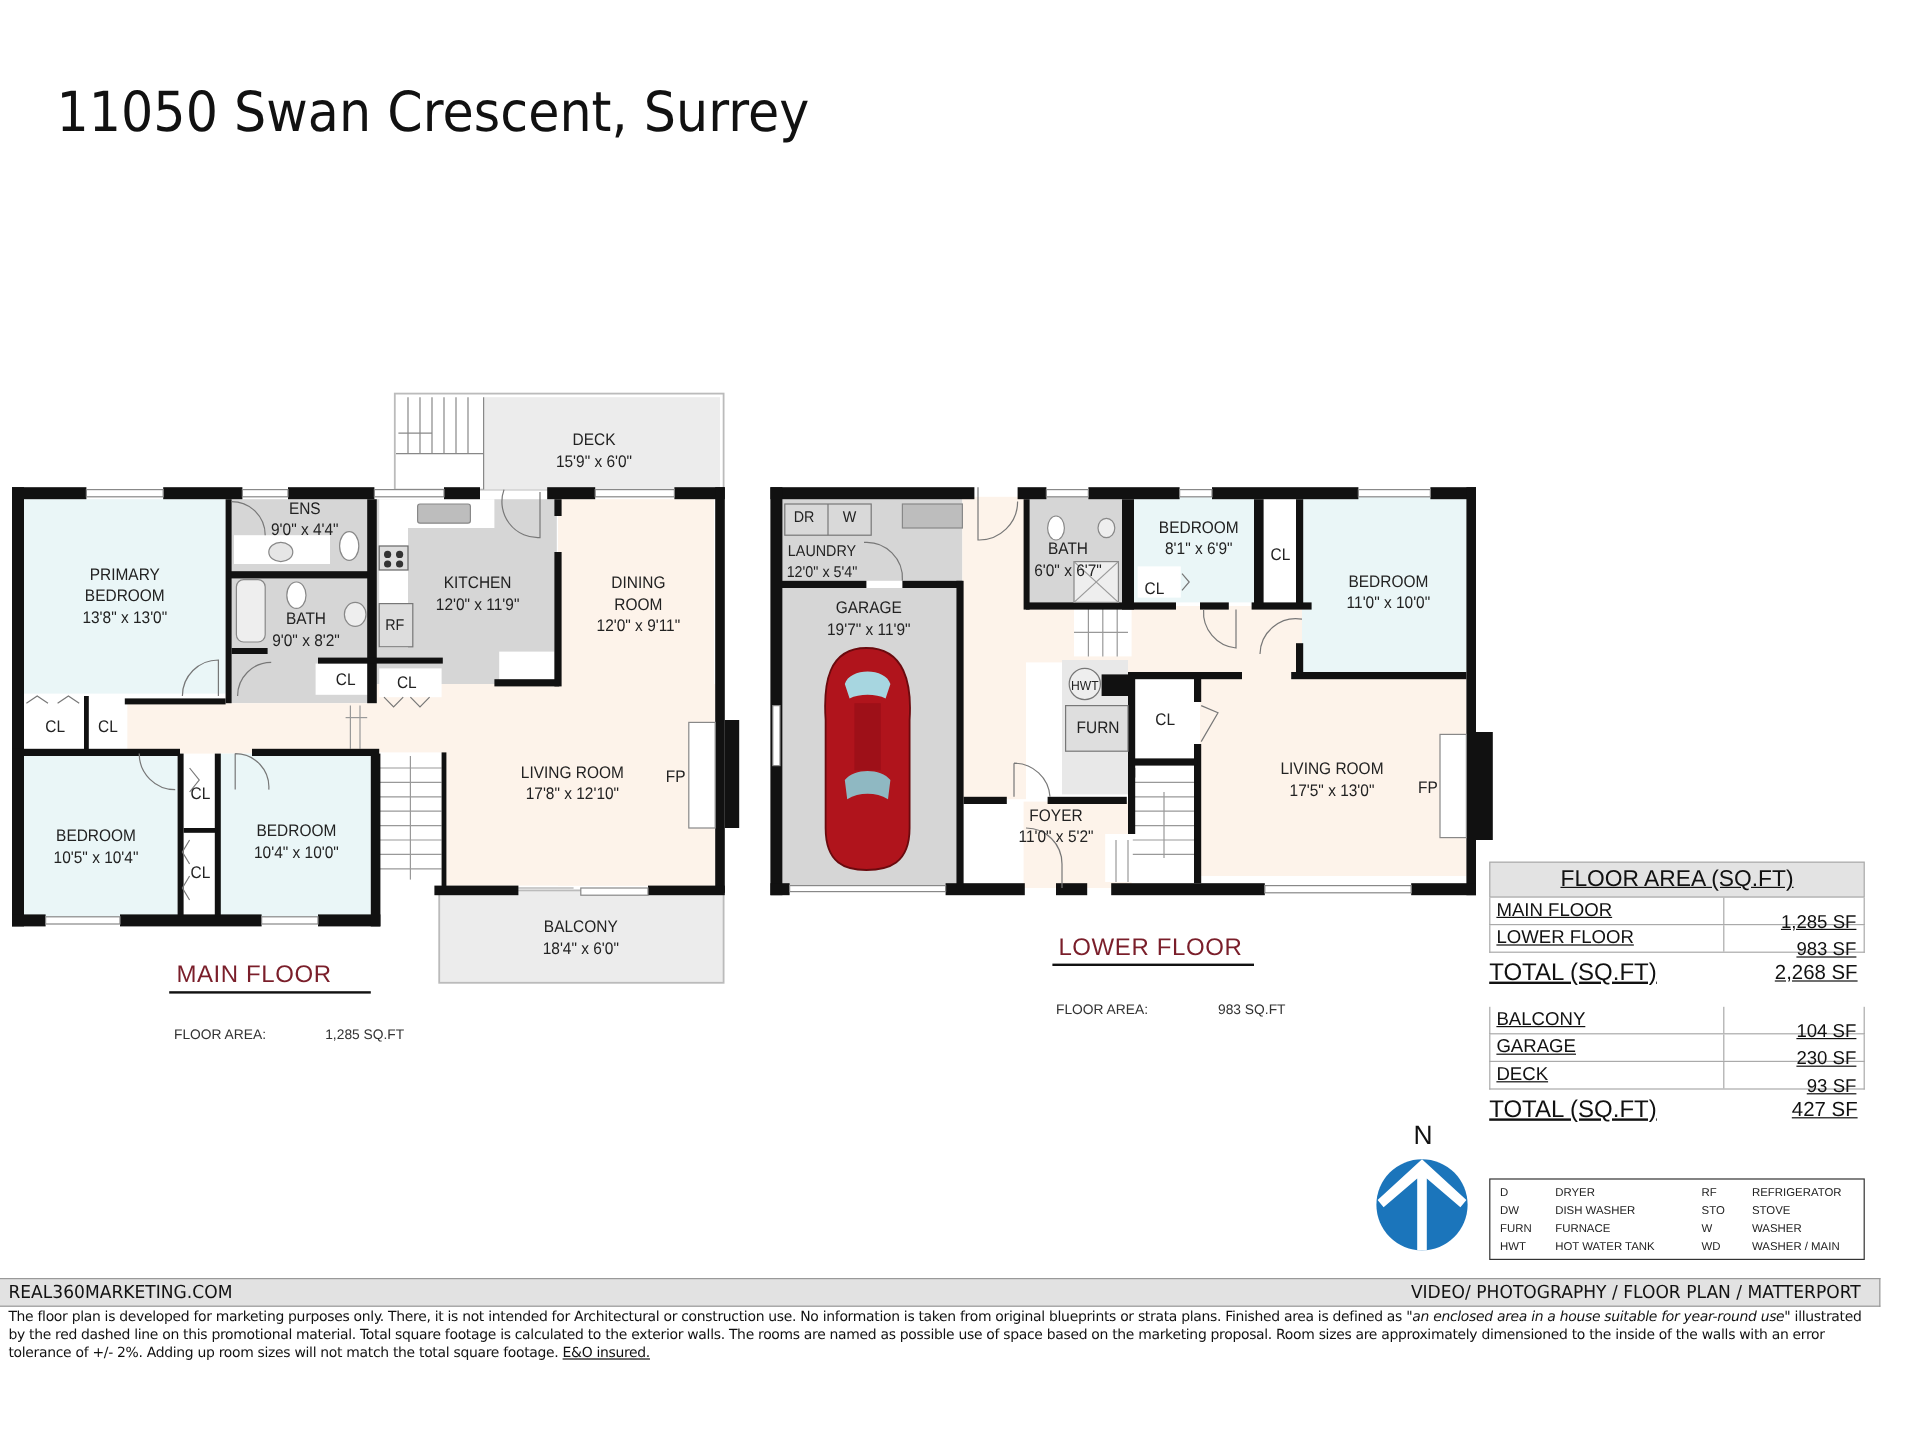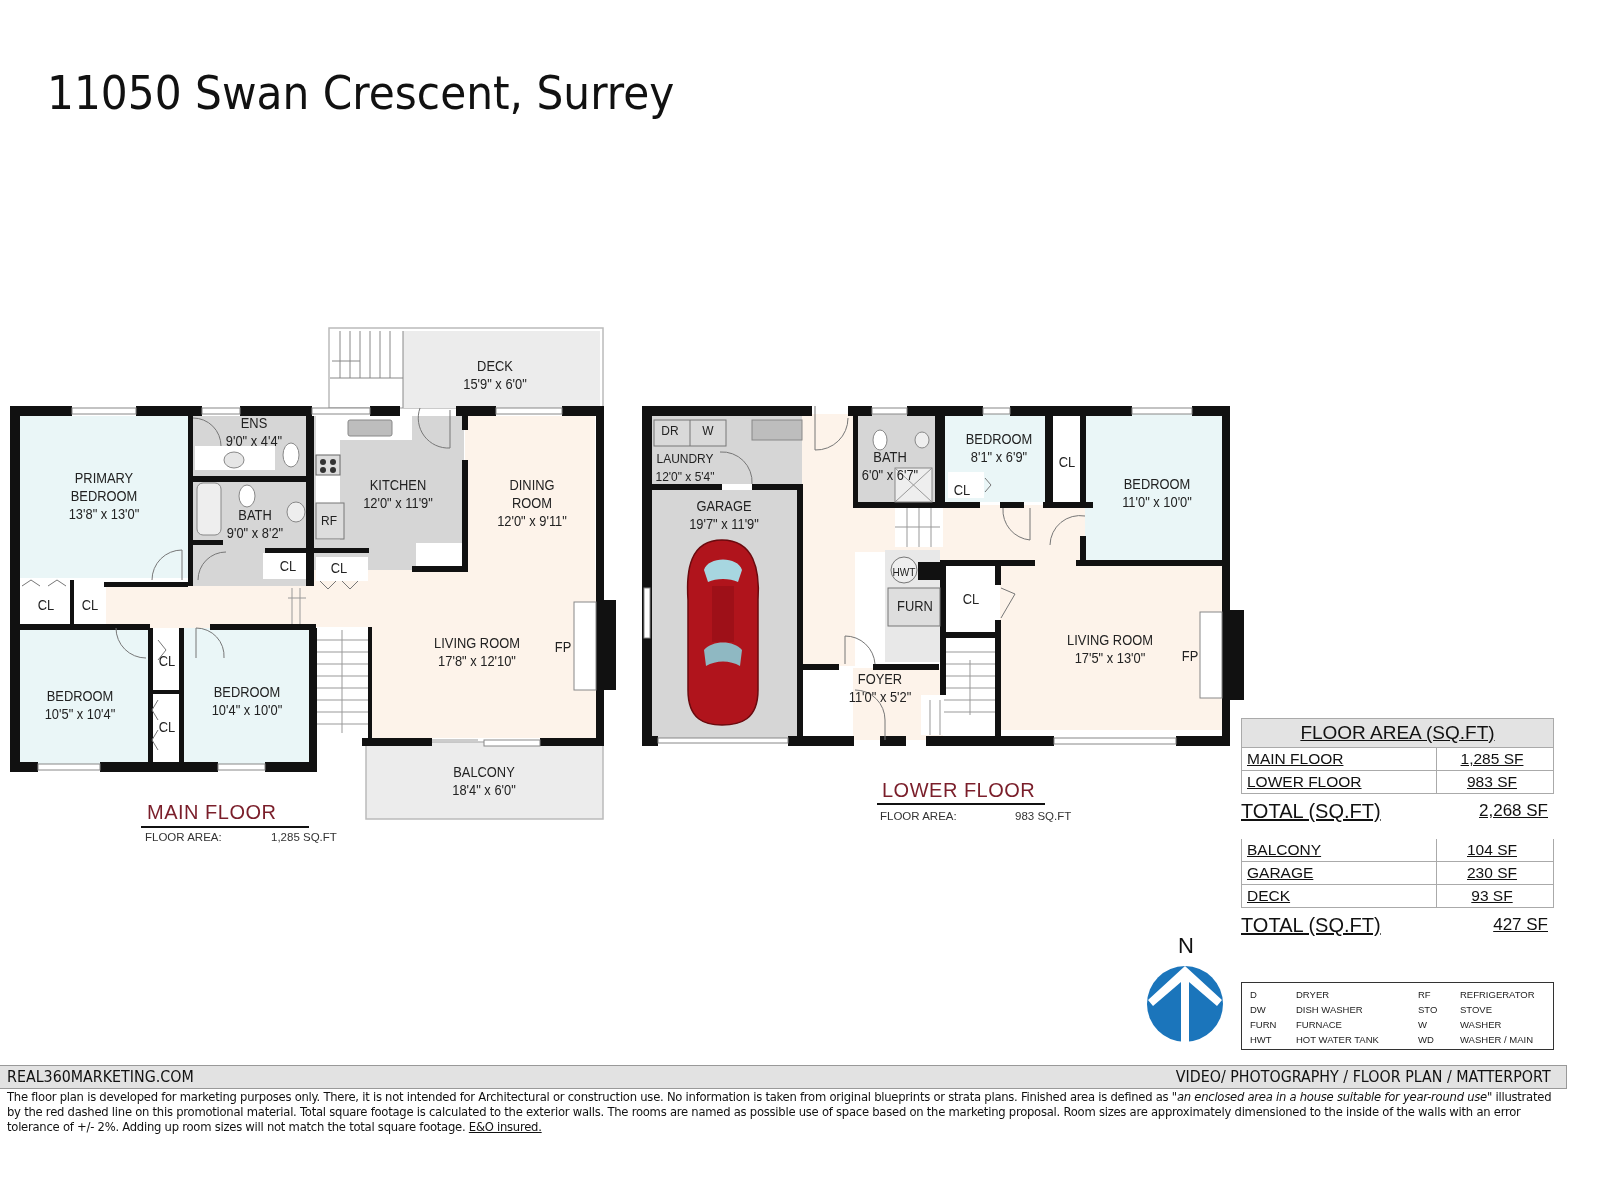--- a/index.html
+++ b/index.html
@@ -6,27 +6,27 @@
   body { width:1600px; height:1200px; position:relative; overflow:hidden; font-family:"DejaVu Sans Condensed","DejaVu Sans", sans-serif; color:#111; }
   .abs { position:absolute; }
   .title { left:47px; top:66px; font-size:46px; font-family:"DejaVu Sans", sans-serif; letter-spacing:0px; transform:scaleX(0.92); transform-origin:left top; white-space:nowrap; }
   svg.plan { position:absolute; left:0; top:0; }
   .lbl { position:absolute; text-align:center; font-family:"Liberation Sans", sans-serif; font-size:14px; line-height:18px; color:#222; white-space:nowrap; transform:translateX(-50%) scaleX(0.92); }
   .lbl .dim { display:block; }
   .small { font-size:13px; }
   .floor-title { position:absolute; font-family:"Liberation Sans", sans-serif; font-size:20px; color:#7a1e2a; letter-spacing:0.5px; }
   .floor-line { position:absolute; height:2px; background:#111; }
   .floor-area { position:absolute; font-family:"Liberation Sans", sans-serif; font-size:11.5px; color:#333; }
-  .floor-area span { position:absolute; white-space:nowrap; }
+  .floor-area span { position:absolute; white-space:nowrap;margin-top:26px; }
   
   .tbl { position:absolute; left:1241px; width:313px; font-family:"Liberation Sans", sans-serif;text-decoration:underline; }
   .tbl .head { background:#e3e3e3; border:1px solid #aaa; height:28px; line-height:28px; text-align:center; font-size:19px; color:#111; }
   .tbl .row { display:flex; height:22px; line-height:22px; border:1px solid #aaa; border-top:none; font-size:15.5px; }
   .tbl .row .k { flex:0 0 189px; padding-left:5px; border-right:1px solid #aaa; }
-  .tbl .row .v { flex:1; text-align:center; padding-right:6px; }
+  .tbl .row .v { flex:1; text-align:right; padding-right:6px;margin-top:10px; }
   .tbl .total { display:flex; height:34px; line-height:34px; font-size:20px;align-items:flex-end; }
   .tbl .total .k { flex:1; }
   .tbl .total .v { font-size:17px; padding-right:6px; }
   .legend { position:absolute; left:1241px; top:982px; width:311px; height:66px; border:1.5px solid #333; font-family:"Liberation Sans", sans-serif; font-size:9.5px; color:#222; }
   .legend .lr { position:absolute; left:8px; height:14px; line-height:14px; width:300px; }
   .legend .lr span { position:absolute; white-space:nowrap; }
   .compass-n { position:absolute; left:1178px; top:933px; font-size:22px; font-family:"Liberation Sans", sans-serif; }
   .footer-bar { position:absolute; left:0; top:1065px; width:1566px; height:22px; background:#e2e2e2; border-top:1.5px solid #999; border-bottom:1.5px solid #999; border-right:1.5px solid #999; font-family:"DejaVu Sans", sans-serif; font-size:15px; line-height:22px; }
   .footer-bar .left { position:absolute; left:7px; top:0; transform:scaleX(0.95); transform-origin:left; }
   .footer-bar .right { position:absolute; right:15px; top:0; transform:scaleX(0.95); transform-origin:right; }

